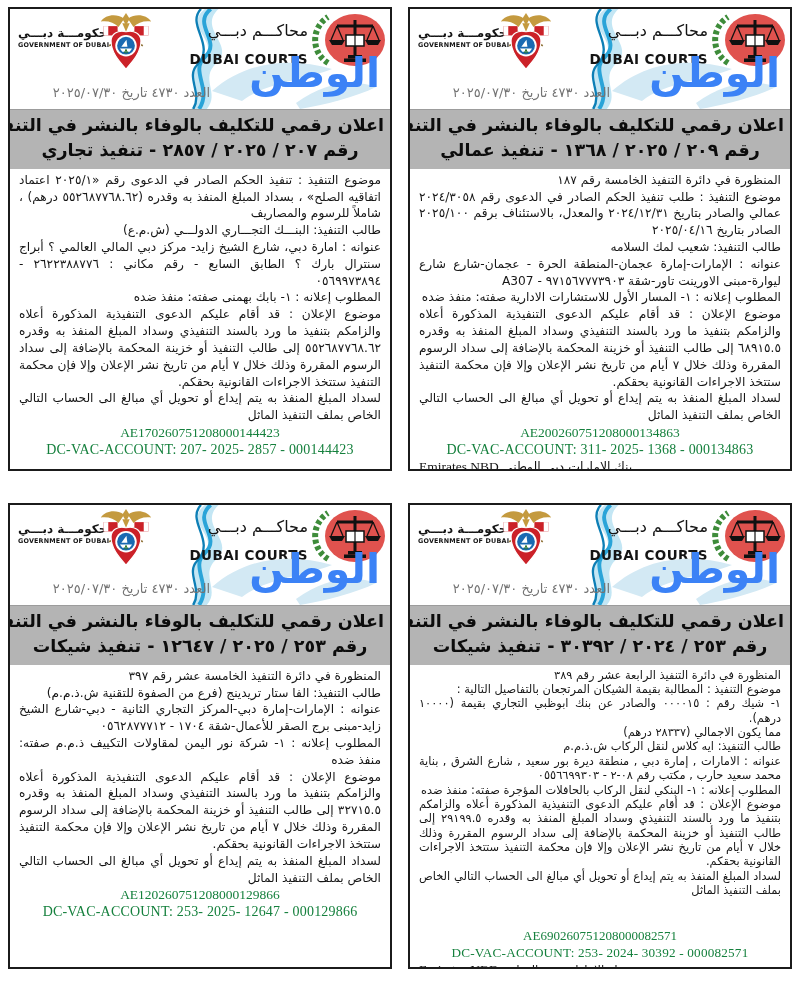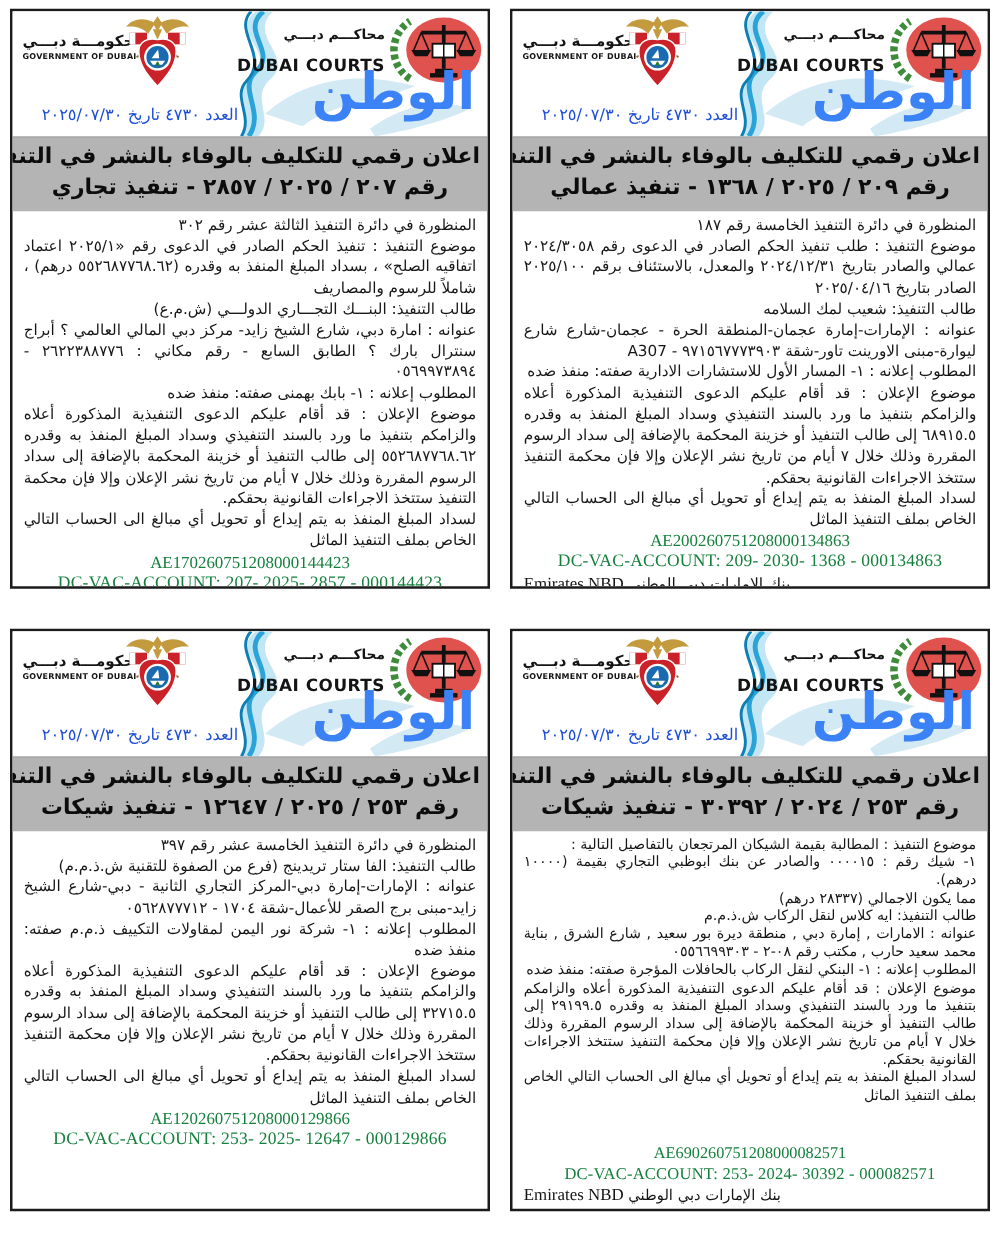--- a/index.html
+++ b/index.html
@@ -12,25 +12,25 @@
   .panel{border:2px solid #1b1b1b;background:#fff;position:relative;overflow:hidden;
          display:flex;flex-direction:column;}
   
   .hd{position:relative;height:100px;flex:none;background:#fff;}
   .gov-txt{position:absolute;left:8px;top:17px;width:86px;text-align:left;}
   .gov-ar{font-size:12px;font-weight:bold;white-space:nowrap;}
   .gov-en{font-size:6.4px;font-weight:bold;letter-spacing:.2px;white-space:nowrap;margin-top:1px;}
   .crest{position:absolute;left:88px;top:2px;width:56px;height:62px;}
   .ribbon{position:absolute;left:152px;top:0;width:78px;height:100px;}
   .courts-txt{position:absolute;right:82px;top:12px;text-align:right;}
-  .courts-ar{font-size:11px;font-weight:bold;white-space:nowrap;}
+  .courts-ar{font-size:16px;font-weight:normal;white-space:nowrap;}
   .courts-en{font-size:13.5px;font-weight:bold;letter-spacing:.4px;white-space:nowrap;margin-top:11px;}
   .scales{position:absolute;right:3px;top:4px;width:76px;height:56px;}
-  .issue{position:absolute;left:4px;top:76px;width:196px;text-align:center;direction:rtl;
-         font-size:13px;color:#1d4ed8;white-space:nowrap;}
+  .issue{position:absolute;left:4px;top:76px;width:196px;text-align:right;direction:rtl;
+         font-size:13px;color:#737373;white-space:nowrap;}
   .mast-wrap{position:absolute;right:6px;top:44px;width:180px;height:56px;}
   .wm{position:absolute;right:0;top:0;width:180px;height:56px;}
   .mast{position:absolute;right:4px;top:-4px;font-size:41px;font-weight:bold;color:#3b82f6;
         direction:rtl;white-space:nowrap;}
   
   .banner{flex:none;background:var(--banner-bg,#b4b4b4);direction:rtl;text-align:center;
           padding:3px 6px 6px;border-top:1px solid #9c9c9c;}
   .banner div{font-size:17.5px;font-weight:bold;color:#0c0c0c;line-height:1.42;white-space:nowrap;}
   
   .bd{flex:1;direction:rtl;padding:3px 9px 0;overflow:hidden;}
@@ -133,21 +133,20 @@
           </svg>
         <div class="mast">الوطن</div>
       </div>
     </header>
     <div class="banner">
       <div>اعلان رقمي للتكليف بالوفاء بالنشر في التنفيذ</div>
       <div>رقم ٢٠٧ / ٢٠٢٥ / ٢٨٥٧ - تنفيذ تجاري</div>
     </div>
     <div class="bd">
       <div class="paras">
-          <p class="para">المنظورة في دائرة التنفيذ الثالثة عشر رقم ٣٠٢</p>
           <p class="para">موضوع التنفيذ : تنفيذ الحكم الصادر في الدعوى رقم «٢٠٢٥/١ اعتماد اتفاقيه الصلح» ، بسداد المبلغ المنفذ به وقدره (٥٥٢٦٨٧٧٦٨.٦٢ درهم) ، شاملاً للرسوم والمصاريف</p>
           <p class="para">طالب التنفيذ: البنـــك التجـــاري الدولـــي (ش.م.ع)</p>
           <p class="para">عنوانه : امارة دبي، شارع الشيخ زايد- مركز دبي المالي العالمي ؟ أبراج سنترال بارك ؟ الطابق السابع - رقم مكاني : ٢٦٢٢٣٨٨٧٧٦ - ٠٥٦٩٩٧٣٨٩٤</p>
           <p class="para">المطلوب إعلانه : ١- بابك بهمنى صفته: منفذ ضده</p>
           <p class="para">موضوع الإعلان : قد أقام عليكم الدعوى التنفيذية المذكورة أعلاه والزامكم بتنفيذ ما ورد بالسند التنفيذي وسداد المبلغ المنفذ به وقدره ٥٥٢٦٨٧٧٦٨.٦٢ إلى طالب التنفيذ أو خزينة المحكمة بالإضافة إلى سداد الرسوم المقررة وذلك خلال ٧ أيام من تاريخ نشر الإعلان وإلا فإن محكمة التنفيذ ستتخذ الاجراءات القانونية بحقكم.</p>
           <p class="para">لسداد المبلغ المنفذ به يتم إيداع أو تحويل أي مبالغ الى الحساب التالي الخاص بملف التنفيذ الماثل</p>
         </div>
       <div class="iban">AE170260751208000144423</div>
       <div class="dcvac">DC-VAC-ACCOUNT: 207- 2025- 2857 - 000144423</div>
 
@@ -189,21 +188,21 @@
       <div class="paras">
           <p class="para">المنظورة في دائرة التنفيذ الخامسة رقم ١٨٧</p>
           <p class="para">موضوع التنفيذ : طلب تنفيذ الحكم الصادر في الدعوى رقم ٢٠٢٤/٣٠٥٨ عمالي والصادر بتاريخ ٢٠٢٤/١٢/٣١ والمعدل، بالاستئناف برقم ٢٠٢٥/١٠٠ الصادر بتاريخ ٢٠٢٥/٠٤/١٦</p>
           <p class="para">طالب التنفيذ: شعيب لمك السلامه</p>
           <p class="para">عنوانه : الإمارات-إمارة عجمان-المنطقة الحرة - عجمان-شارع شارع ليوارة-مبنى الاورينت تاور-شقة ٩٧١٥٦٧٧٧٣٩٠٣ - A307</p>
           <p class="para">المطلوب إعلانه : ١- المسار الأول للاستشارات الادارية صفته: منفذ ضده</p>
           <p class="para">موضوع الإعلان : قد أقام عليكم الدعوى التنفيذية المذكورة أعلاه والزامكم بتنفيذ ما ورد بالسند التنفيذي وسداد المبلغ المنفذ به وقدره ٦٨٩١٥.٥ إلى طالب التنفيذ أو خزينة المحكمة بالإضافة إلى سداد الرسوم المقررة وذلك خلال ٧ أيام من تاريخ نشر الإعلان وإلا فإن محكمة التنفيذ ستتخذ الاجراءات القانونية بحقكم.</p>
           <p class="para">لسداد المبلغ المنفذ به يتم إيداع أو تحويل أي مبالغ الى الحساب التالي الخاص بملف التنفيذ الماثل</p>
         </div>
       <div class="iban">AE200260751208000134863</div>
-      <div class="dcvac">DC-VAC-ACCOUNT: 209- 2030- 1368 - 000134863</div>
+      <div class="dcvac">DC-VAC-ACCOUNT: 311- 2025- 1368 - 000134863</div>
       <div class="bank"><span>بنك الإمارات دبي الوطني</span> <span class="lat">Emirates NBD</span></div>
     </div>
   </section>
 
   <section class="panel">
     <header class="hd">
       <div class="gov-txt">
         <div class="gov-ar">حكومـــة دبـــي</div>
         <div class="gov-en">GOVERNMENT OF DUBAI</div>
       </div>
@@ -273,20 +272,21 @@
           </svg>
         <div class="mast">الوطن</div>
       </div>
     </header>
     <div class="banner">
       <div>اعلان رقمي للتكليف بالوفاء بالنشر في التنفيذ</div>
       <div>رقم ٢٥٣ / ٢٠٢٤ / ٣٠٣٩٢ - تنفيذ شيكات</div>
     </div>
     <div class="bd">
       <div class="paras">
+          <p class="para">المنظورة في دائرة التنفيذ الرابعة عشر رقم ٣٨٩</p>
           <p class="para">موضوع التنفيذ : المطالبة بقيمة الشيكان المرتجعان بالتفاصيل التالية :</p>
           <p class="para">١- شيك رقم : ٠٠٠٠١٥ والصادر عن بنك ابوظبي التجاري بقيمة (١٠٠٠٠ درهم).</p>
           <p class="para">مما يكون الاجمالي (٢٨٣٣٧ درهم)</p>
           <p class="para">طالب التنفيذ: ايه كلاس لنقل الركاب ش.ذ.م.م</p>
           <p class="para">عنوانه : الامارات , إمارة دبي , منطقة ديرة بور سعيد , شارع الشرق , بناية محمد سعيد حارب , مكتب رقم ٠٨-٢ - ٠٥٥٦٦٩٩٣٠٣</p>
           <p class="para">المطلوب إعلانه : ١- البنكي لنقل الركاب بالحافلات المؤجرة صفته: منفذ ضده</p>
           <p class="para">موضوع الإعلان : قد أقام عليكم الدعوى التنفيذية المذكورة أعلاه والزامكم بتنفيذ ما ورد بالسند التنفيذي وسداد المبلغ المنفذ به وقدره ٢٩١٩٩.٥ إلى طالب التنفيذ أو خزينة المحكمة بالإضافة إلى سداد الرسوم المقررة وذلك خلال ٧ أيام من تاريخ نشر الإعلان وإلا فإن محكمة التنفيذ ستتخذ الاجراءات القانونية بحقكم.</p>
           <p class="para">لسداد المبلغ المنفذ به يتم إيداع أو تحويل أي مبالغ الى الحساب التالي الخاص بملف التنفيذ الماثل</p>
         </div>
       <div class="iban">AE690260751208000082571</div>

